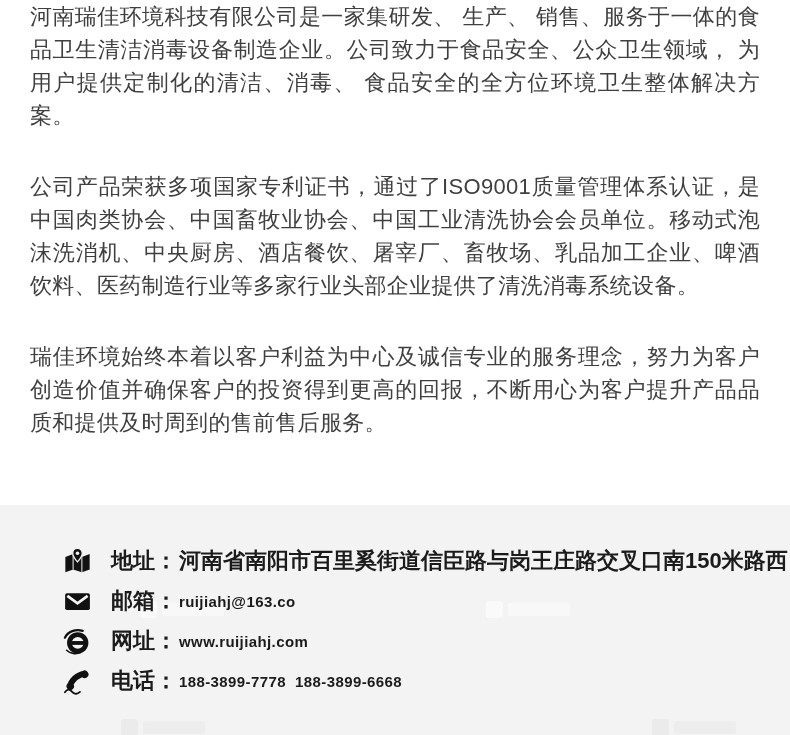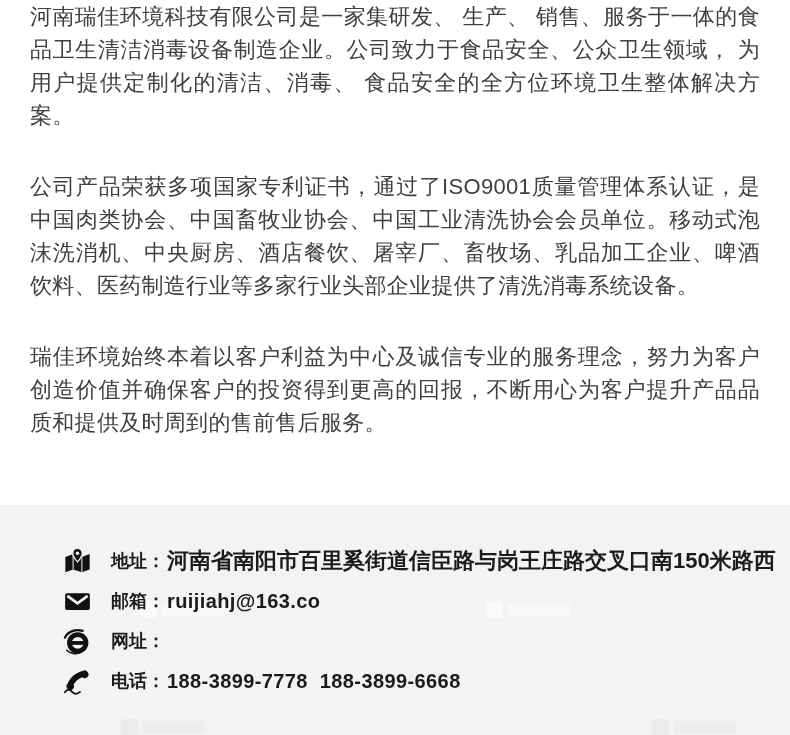--- a/index.html
+++ b/index.html
@@ -43,34 +43,34 @@
   .contact-icon {
     width: 27px; height: 27px;
     flex: 0 0 27px;
     margin-right: 20px;
     display: inline-flex;
     align-items: center;
     justify-content: center;
   }
   .contact-icon svg { width: 27px; height: 27px; overflow: visible; }
   .contact-label {
-    font-size: 18px;
+    font-size: 22px;
     font-weight: 700;
     color: #1b1b1b;
     white-space: nowrap;
   }
   .contact-value {
     font-size: 22px;
     font-weight: 700;
     color: #1b1b1b;
     margin-left: 2px;
     white-space: pre;
   }
   .contact-value.latin {
-    font-size: 20px;
+    font-size: 15px;
     letter-spacing: 0.4px;
   }
   
   .wm {
     position: absolute;
     display: flex;
     align-items: center;
     gap: 5px;
     pointer-events: none;
     z-index: 1;
@@ -145,20 +145,21 @@
     <div class="contact-row">
       <span class="contact-icon">
         <svg viewBox="0 0 24 24" xmlns="http://www.w3.org/2000/svg">
           <circle cx="12.2" cy="13.2" r="7.4" fill="none" stroke="#111" stroke-width="4.2"></circle>
           <rect x="6.5" y="11.6" width="13.4" height="3.4" fill="#111"></rect>
           <path d="M0.8 8.6 C3.4 3.2 10.5 0.6 16.6 2.6" fill="none" stroke="#111" stroke-width="2" stroke-linecap="round"></path>
           <path d="M2.4 19.8 C5.4 22.8 10.6 23.6 14.6 21.8" fill="none" stroke="#111" stroke-width="1.5" stroke-linecap="round"></path>
         </svg>
       </span>
       <span class="contact-label">网址：</span>
+      <span class="contact-value latin">www.ruijiahj.com</span>
     </div>
 
     <div class="contact-row">
       <span class="contact-icon">
         <svg viewBox="0 0 24 24" xmlns="http://www.w3.org/2000/svg">
           <g transform="rotate(-40 12 11)">
             <circle cx="3.6" cy="11" r="3.3" fill="#111"></circle>
             <circle cx="20.4" cy="11" r="3.3" fill="#111"></circle>
             <path d="M1.2 9.4 C5.8 4.2 18.2 4.2 22.8 9.4 L20.4 13.6 C15.8 9.8 8.2 9.8 3.6 13.6 Z" fill="#111"></path>
           </g>

